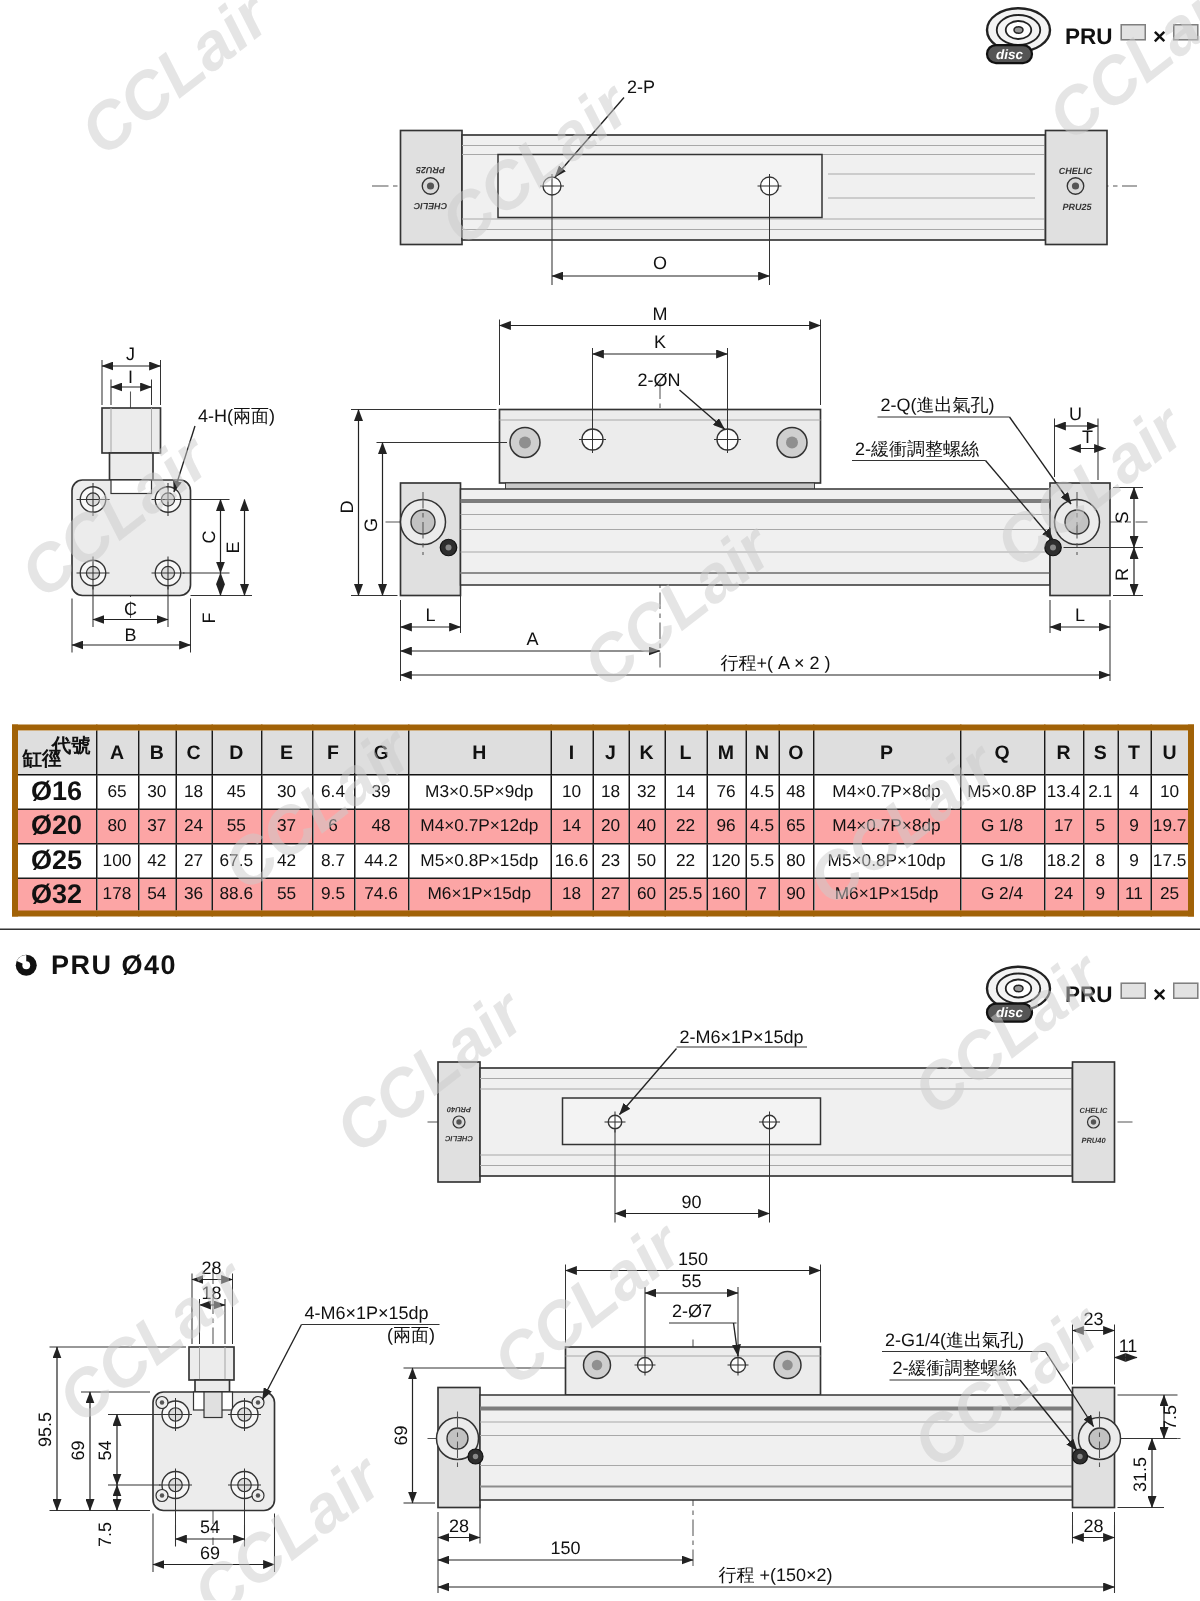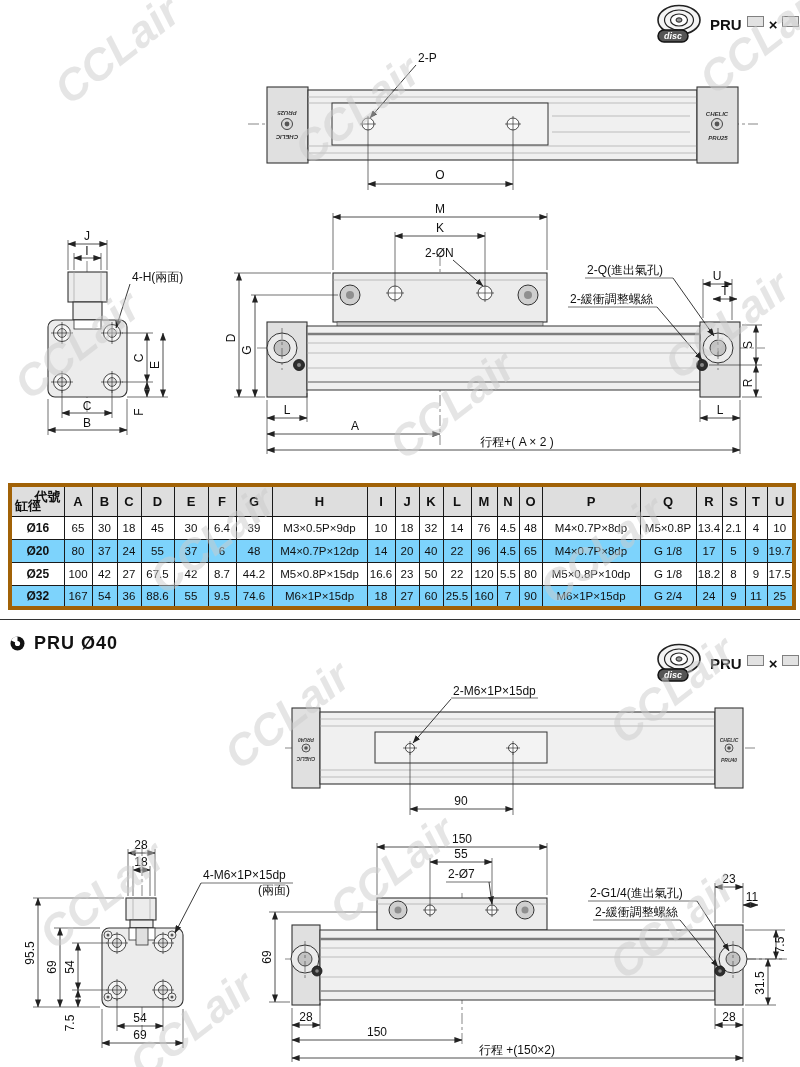--- a/index.html
+++ b/index.html
@@ -34,22 +34,22 @@
   .sep { position:absolute; left:0; width:800px; border-top:1.6px solid #333; z-index:2; }
 
   table.dims { position:absolute; left:8px; top:483px; width:784px;
                border-collapse:collapse; table-layout:fixed; background:#fff;
                border:4px solid #a16207; font-size:11.5px; z-index:2;padding-left:48px; }
   table.dims th, table.dims td { border:1px solid #1a1a1a; text-align:center;
                padding:0; overflow:hidden; white-space:nowrap; }
   table.dims tr { height:23px; }
   table.dims tr:first-child { height:31px; }
   table.dims tr:first-child th { background:#dedede; font-size:13px; border-bottom:1.6px solid #111; }
-  table.dims th.model { font-weight:bold; font-size:12px; }
-  table.dims tr.alt { background:#7dd3fc; }
+  table.dims th.model { font-weight:bold; font-size:18px; }
+  table.dims tr.alt { background:#fca5a5; }
   table.dims th.corner { position:relative; font-weight:bold; font-size:11.5px;
       background:linear-gradient(to bottom right,#dedede 48.5%,#222 48.5%,#222 51.5%,#dedede 51.5%); }
   .ct { position:absolute; top:1px; right:3px; }
   .cb { position:absolute; bottom:1px; left:3px; }
 </style>
 </head>
 <body>
 
 <div id="page">
 
@@ -467,21 +467,21 @@
           <td>80</td>
           <td>M5×0.8P×10dp</td>
           <td>G 1/8</td>
           <td>18.2</td>
           <td>8</td>
           <td>9</td>
           <td>17.5</td>
         </tr>
         <tr class="alt">
           <th class="model">Ø32</th>
-          <td>167</td>
+          <td>178</td>
           <td>54</td>
           <td>36</td>
           <td>88.6</td>
           <td>55</td>
           <td>9.5</td>
           <td>74.6</td>
           <td>M6×1P×15dp</td>
           <td>18</td>
           <td>27</td>
           <td>60</td>

